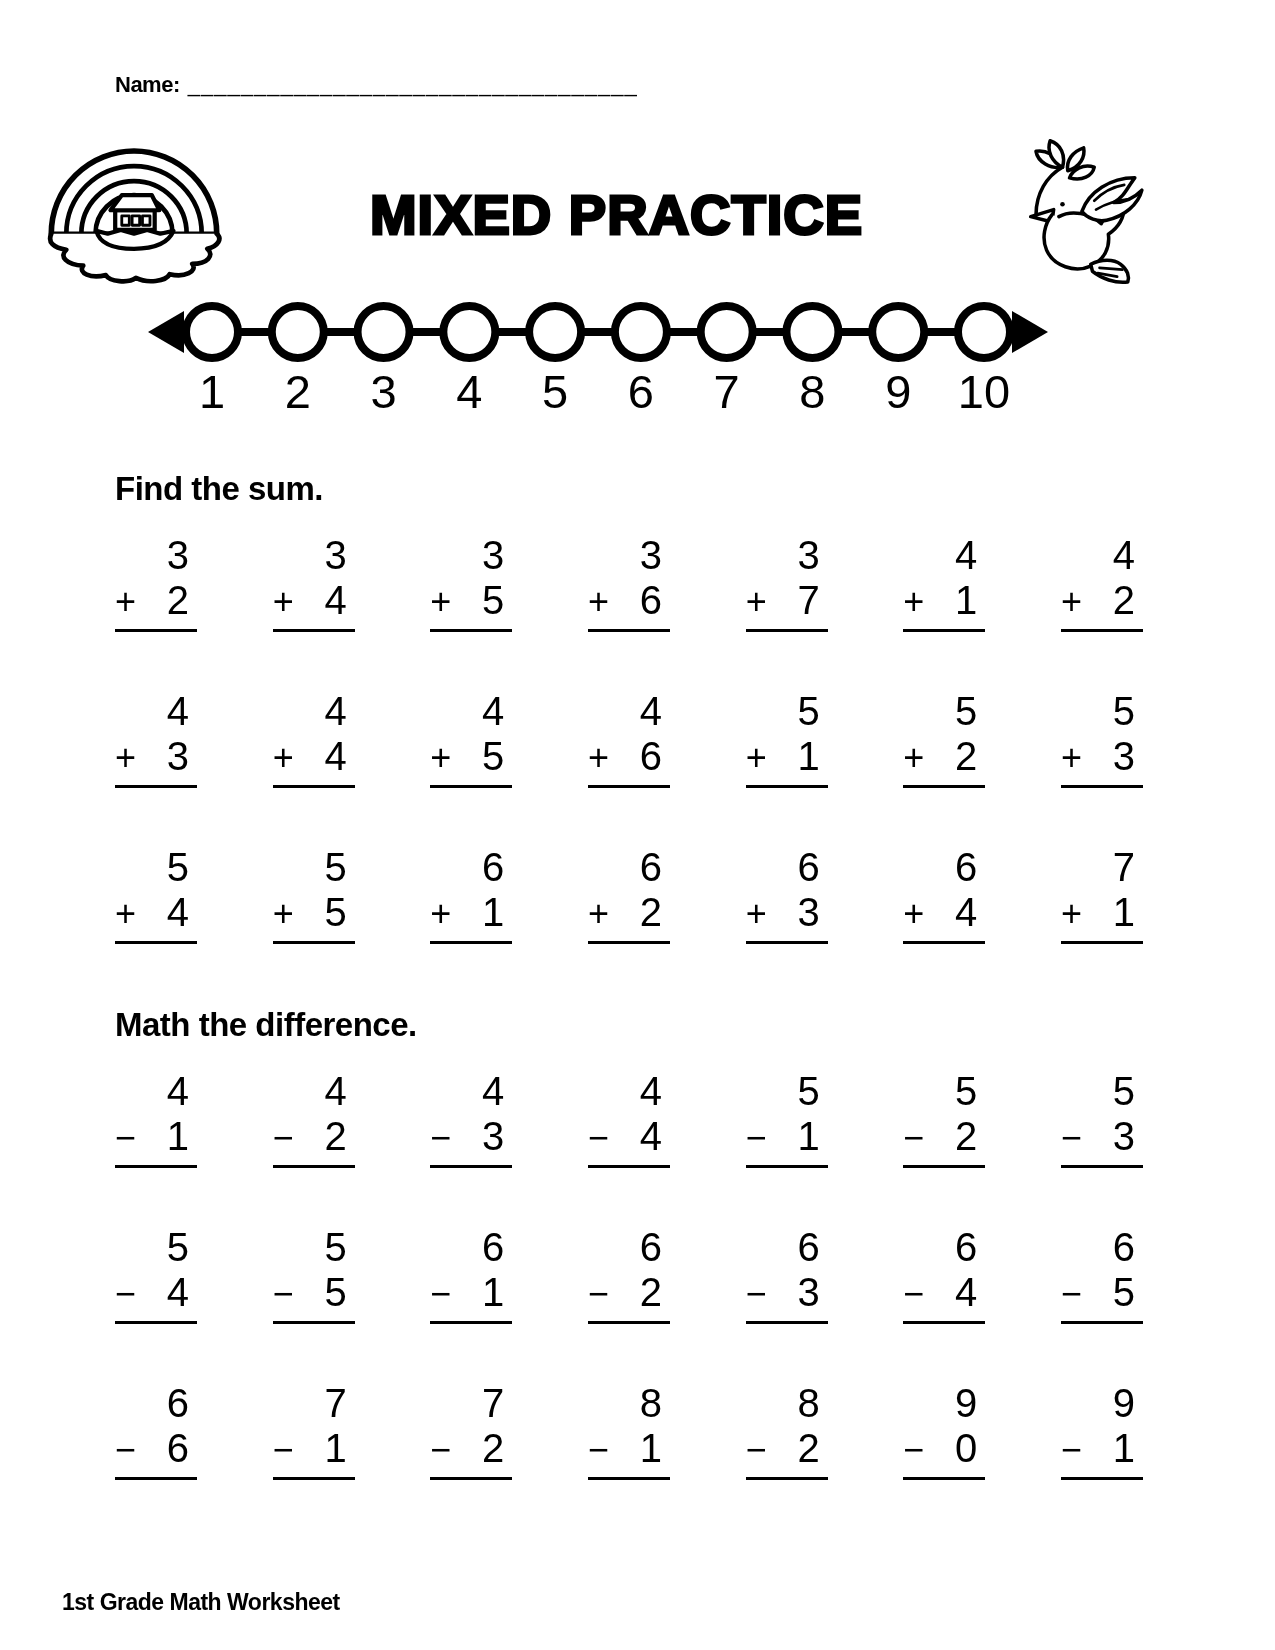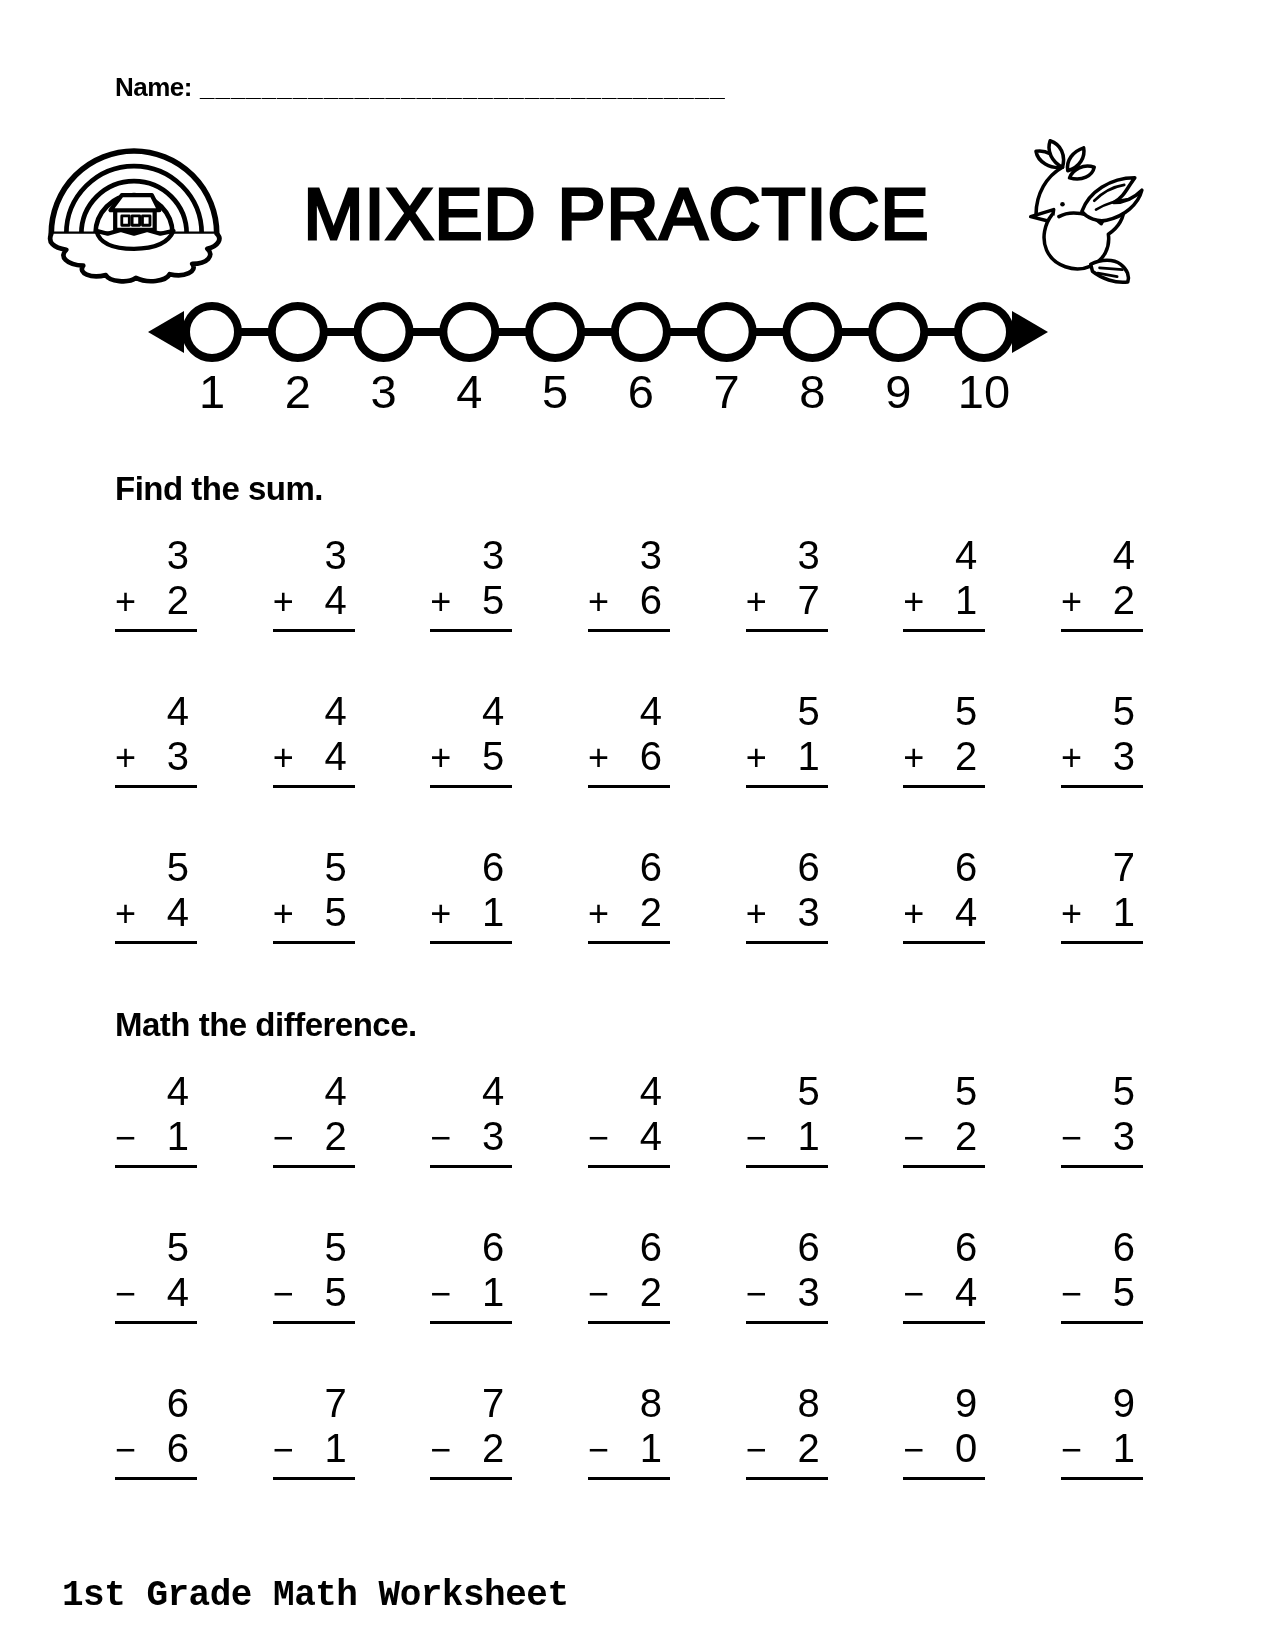--- a/index.html
+++ b/index.html
@@ -9,32 +9,32 @@
     background:#ffffff;
     color:#000;
     font-family:"Liberation Sans",sans-serif;
     margin:0 auto;
     overflow:hidden;
   }
   
   .top-fields{
     position:absolute;top:72px;left:115px;right:185px;
     display:flex;justify-content:space-between;
-    font-size:26px;font-weight:700;letter-spacing:-0.5px;
+    font-size:22px;font-weight:700;letter-spacing:-0.5px;
     white-space:nowrap;
   }
   .field{display:flex;align-items:baseline;gap:8px;}
-  .f-line{font-weight:700;letter-spacing:1px;}
+  .f-line{font-weight:400;letter-spacing:1px;}
   
   .title-row{
     position:absolute;top:138px;left:40px;right:118px;height:152px;
     display:flex;align-items:center;justify-content:space-between;
   }
   .page-title{
-    font-size:72px;font-weight:400;letter-spacing:1px;
+    font-size:56px;font-weight:700;letter-spacing:1px;
     -webkit-text-stroke:3px #000;
     white-space:nowrap;margin:12px 10px;
   }
   .art svg{display:block;}
   
   .numberline{position:absolute;top:290px;left:148px;width:900px;}
   .nl-circle{fill:#fff;stroke:#000;stroke-width:8;}
   .nl-num{font-family:"Liberation Sans",sans-serif;font-size:47px;fill:#000;text-anchor:middle;}
   
   .section{position:absolute;left:115px;width:1028px;}
@@ -44,21 +44,21 @@
   .prow{display:flex;justify-content:space-between;margin-bottom:58px;}
   .prob{width:82px;font-size:40px;line-height:42px;}
   .ptop{text-align:right;padding-right:8px;}
   .pbot{display:flex;justify-content:space-between;align-items:baseline;padding-right:8px;margin-top:3px;}
   .pop{font-size:36px;}
   .pline{border-bottom:3px solid #000;margin-top:6px;}
   
   .footer{
     position:absolute;bottom:34px;left:62px;right:60px;
     display:flex;justify-content:space-between;
-    font-size:36px;font-weight:700;letter-spacing:-0.5px;font-family:Liberation Mono, monospace;
+    font-size:23px;font-weight:700;letter-spacing:-0.5px;
   }
 </style>
 </head>
 <body>
 
 <div class="page">
 
   <div class="top-fields">
     <div class="field">
       <span>Name:</span>

